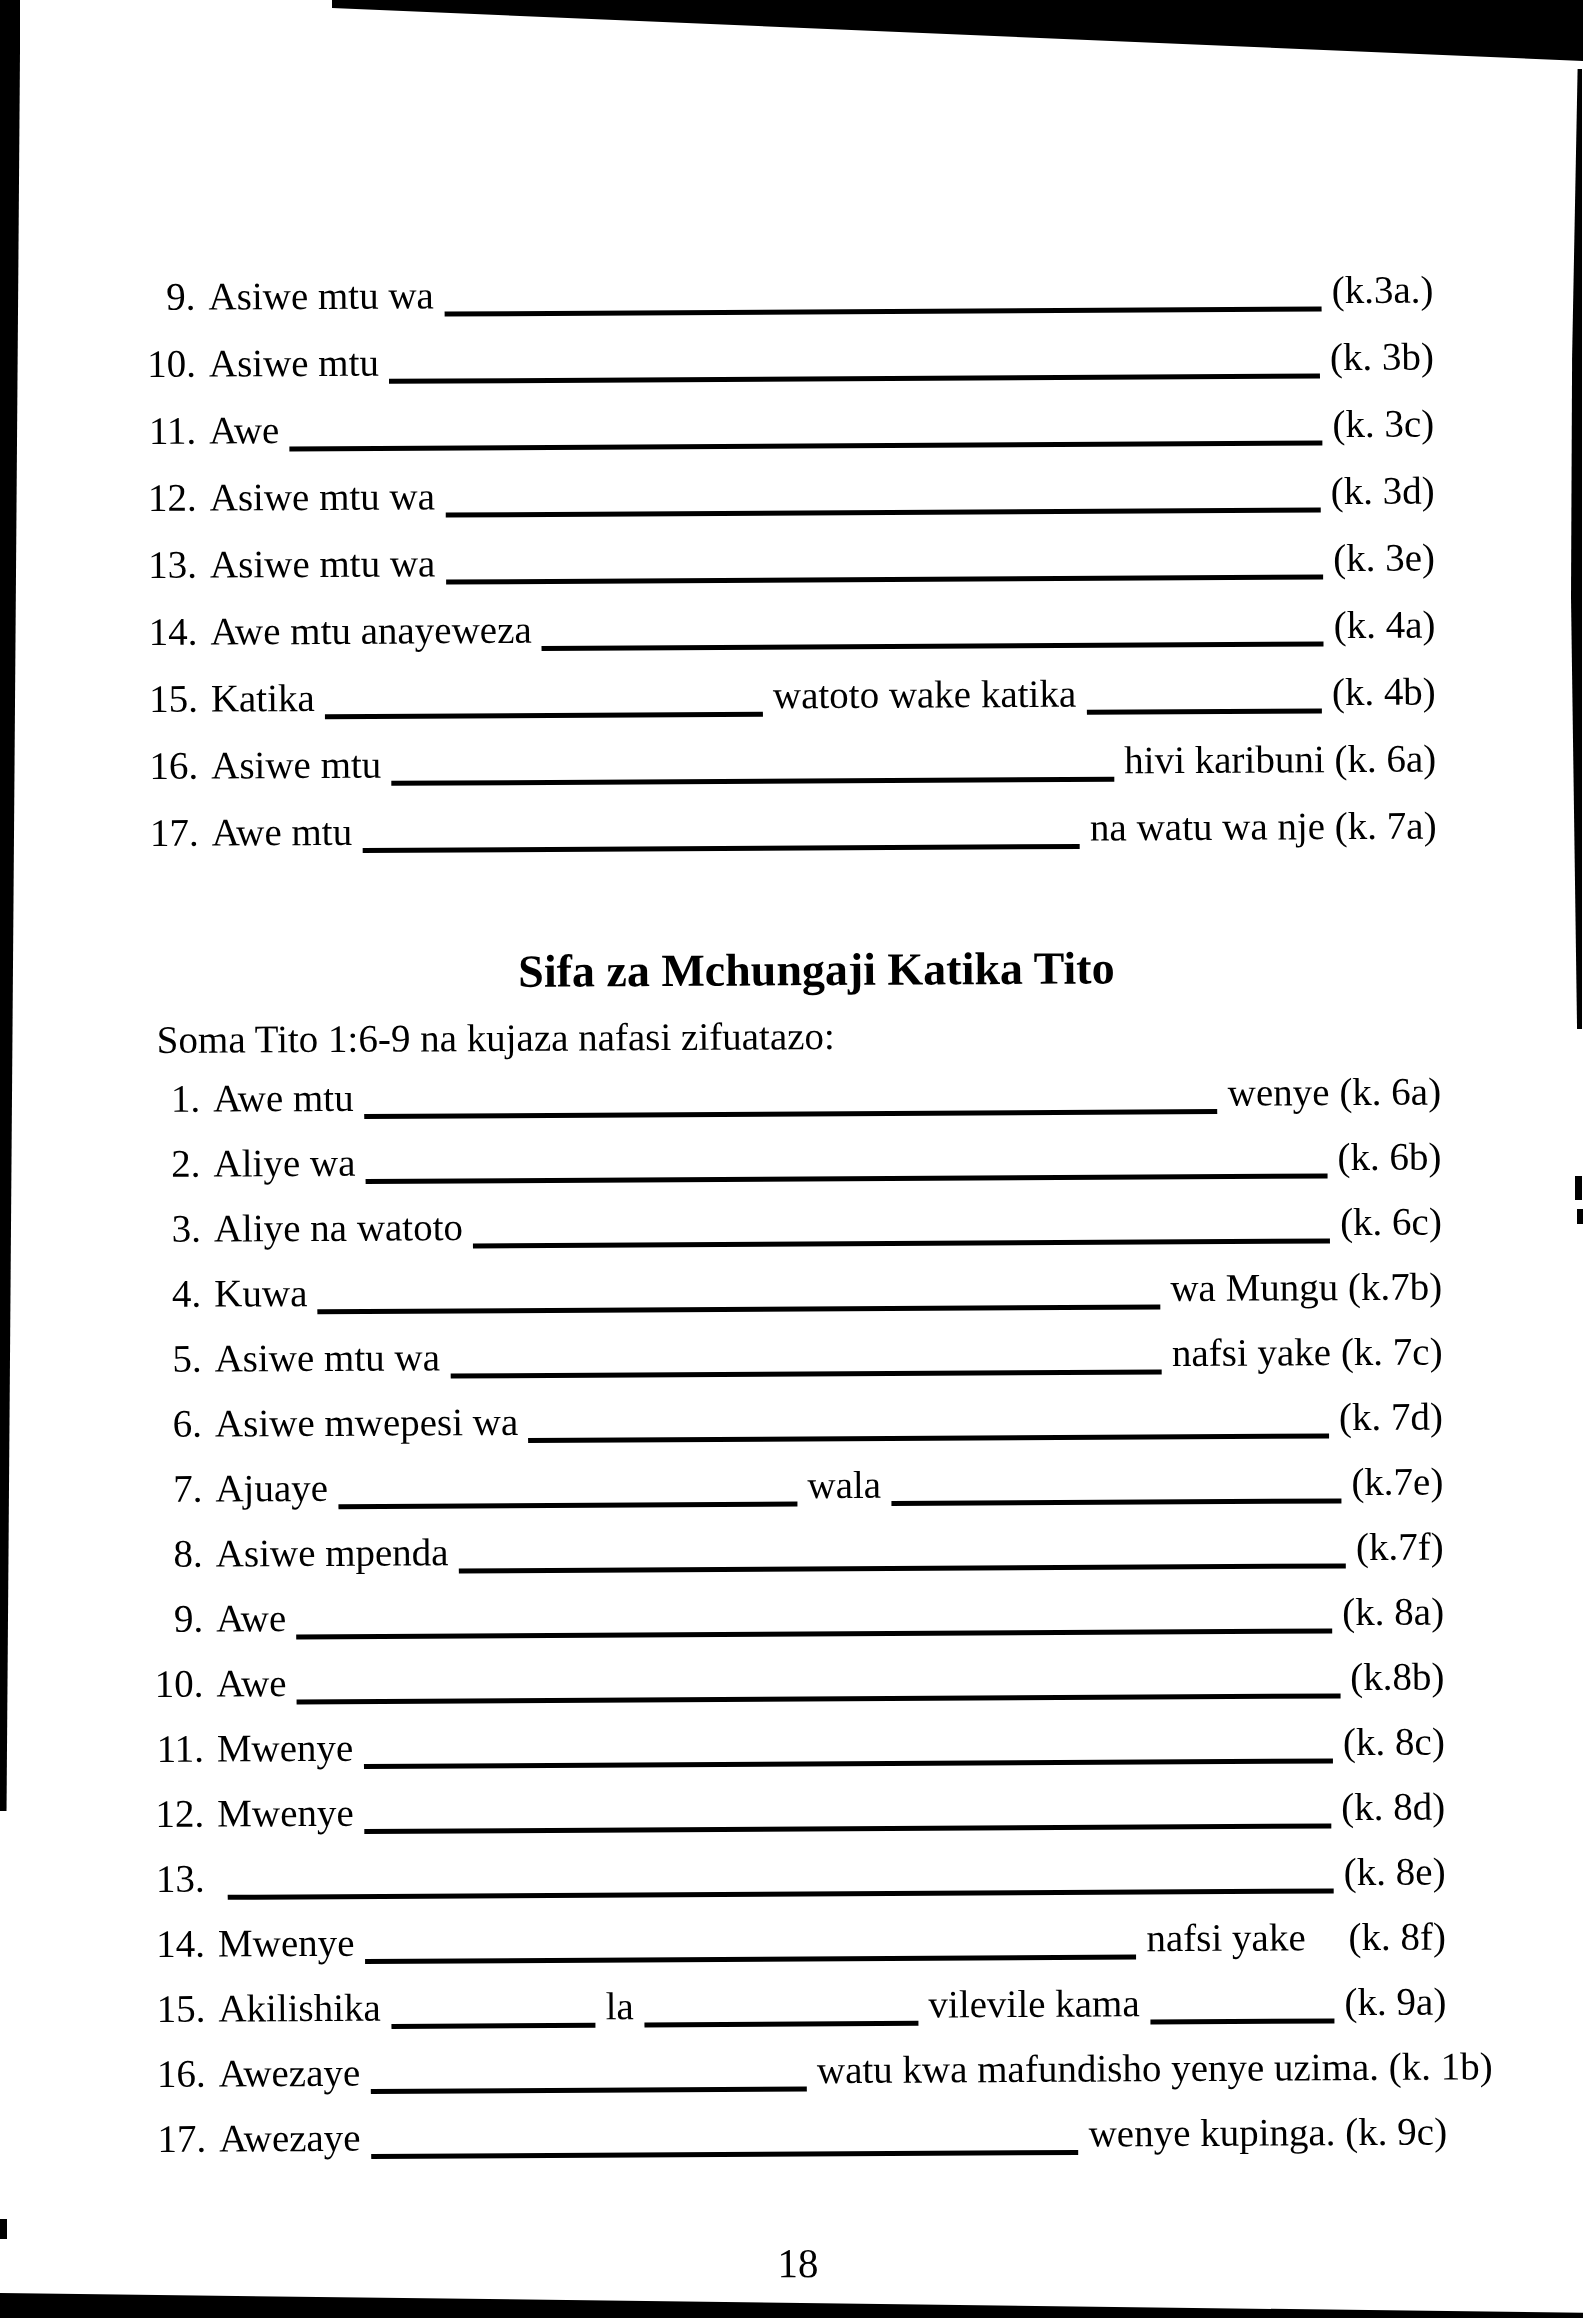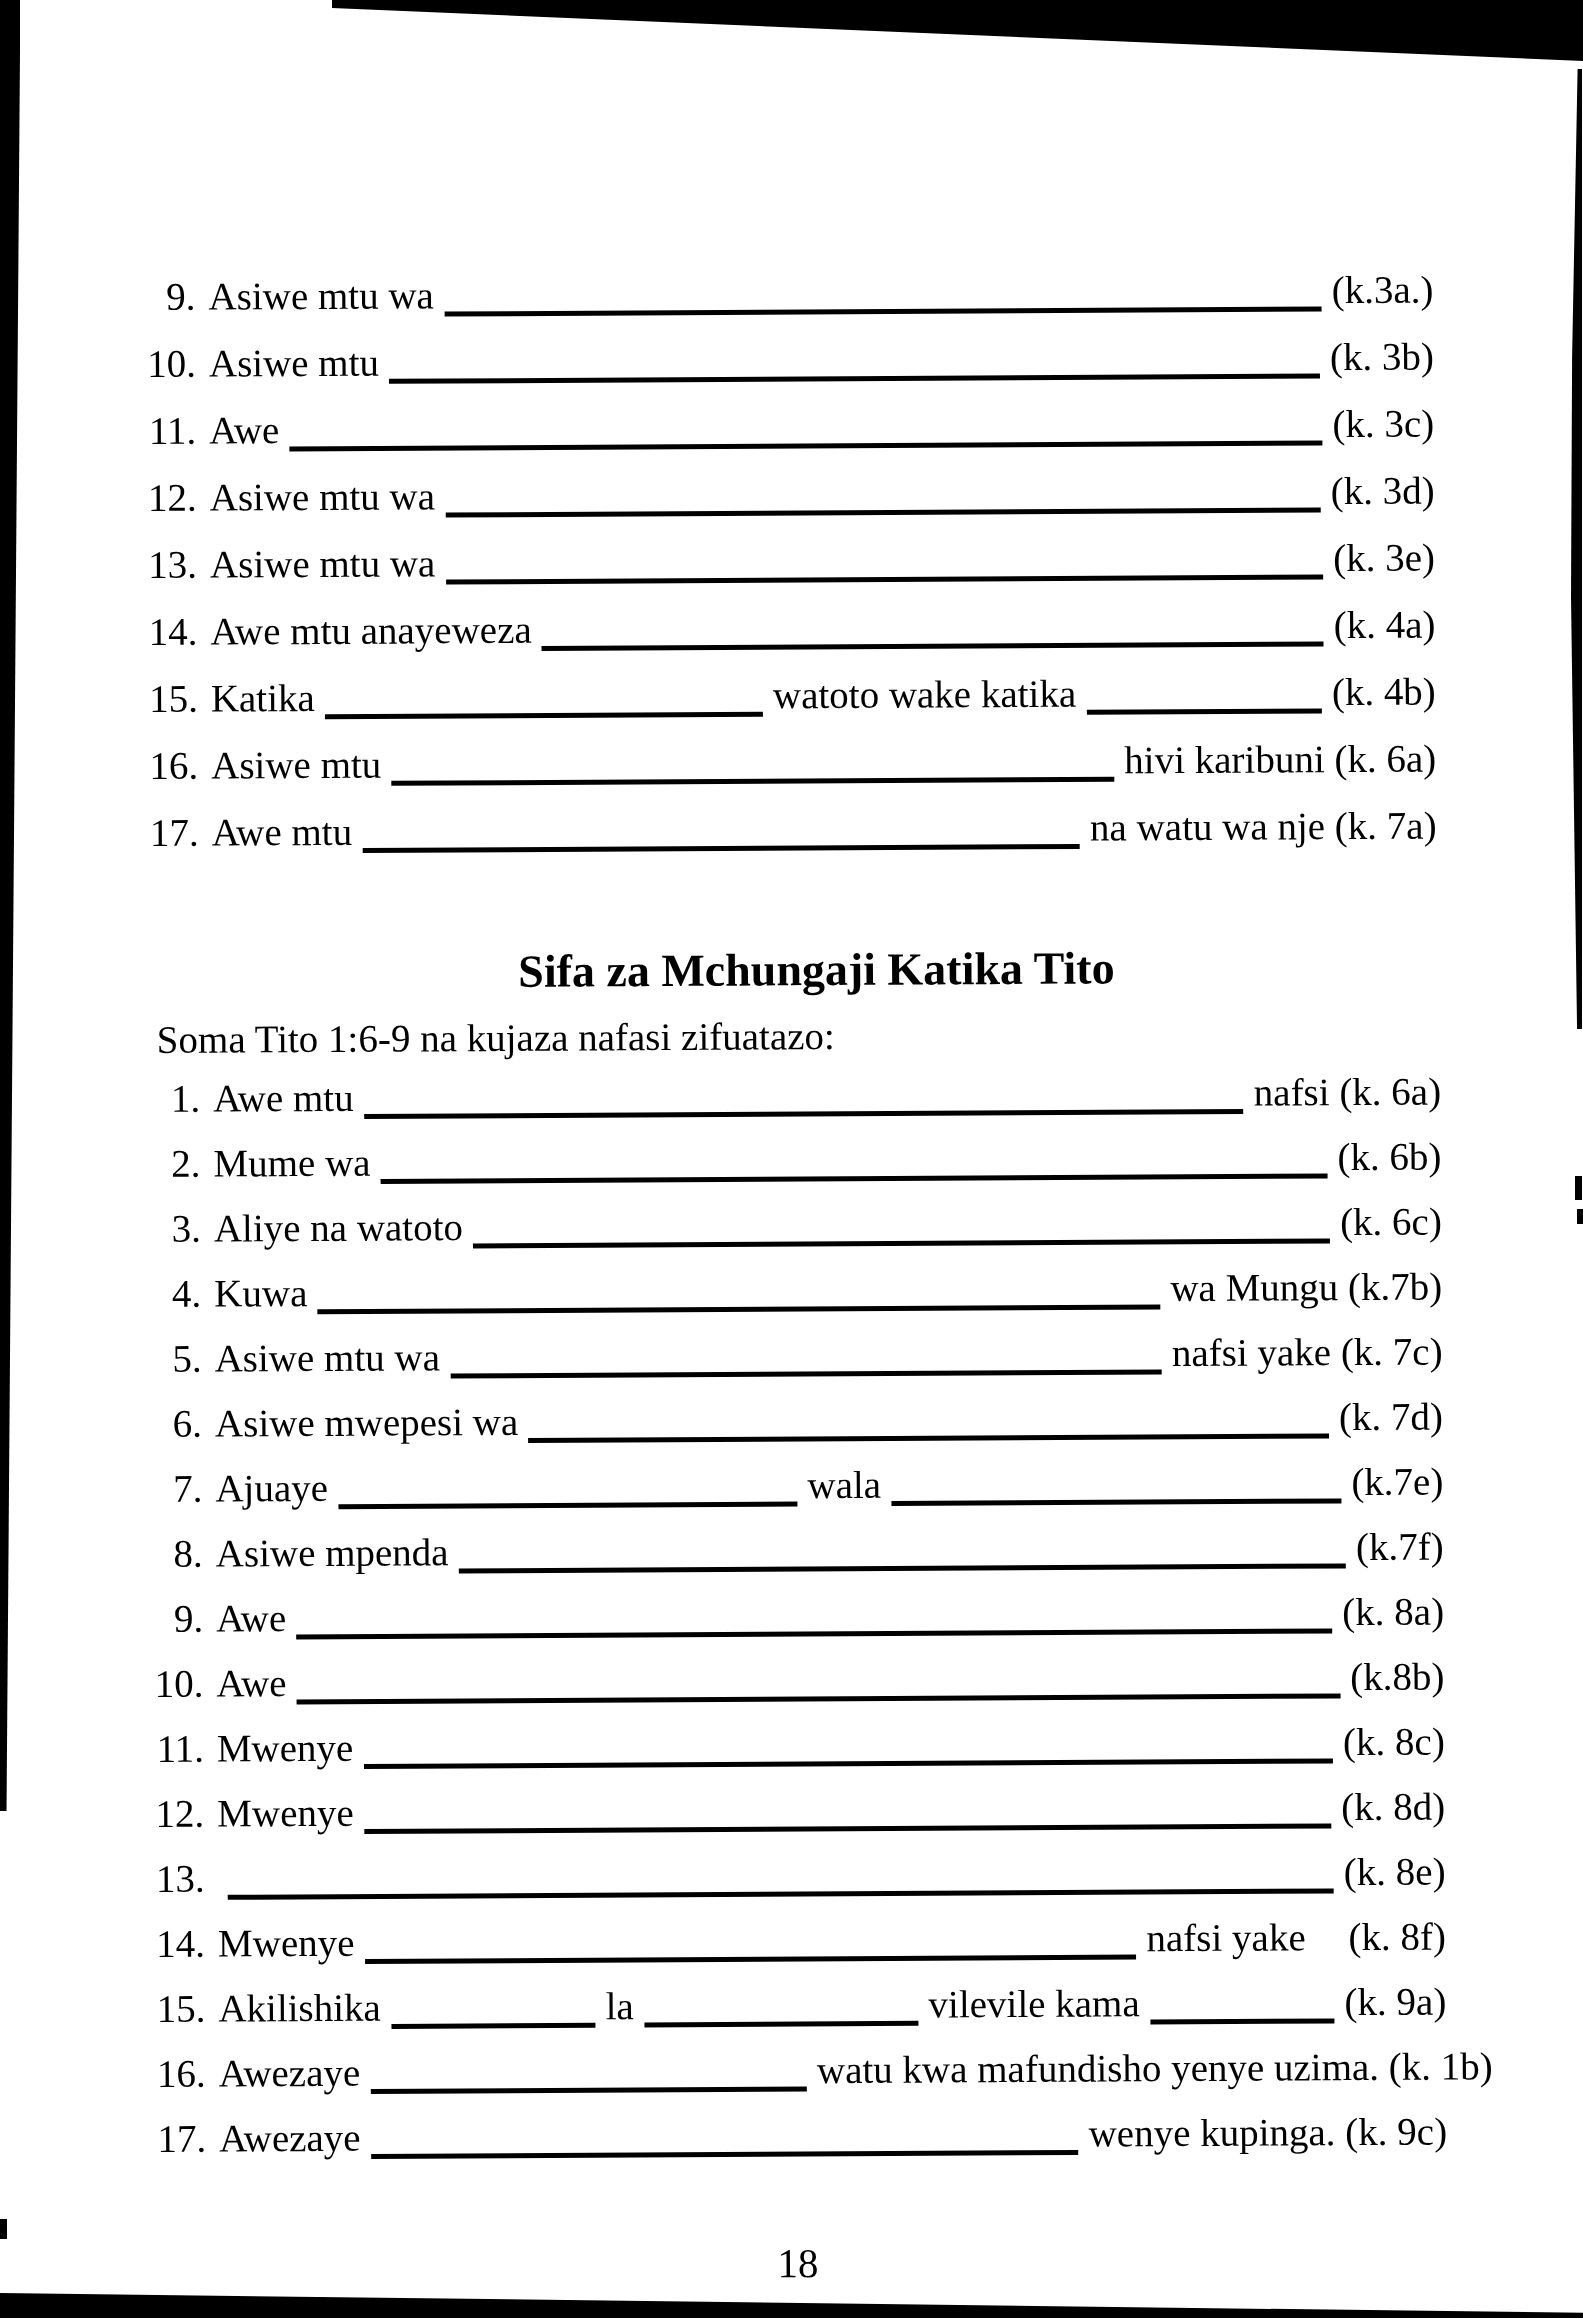--- a/index.html
+++ b/index.html
@@ -113,26 +113,26 @@
       </div>
 
     <div id="title">Sifa za Mchungaji Katika Tito</div>
     <div id="instruction">Soma Tito 1:6-9 na kujaza nafasi zifuatazo:</div>
 
     <div id="listB">
         <div class="row">
           <span class="num">1.</span>
           <span class="txt">Awe mtu</span>
           <span class="blank" style="flex-grow: 930;"></span>
-          <span class="txt">nafsi </span>
+          <span class="txt">wenye </span>
           <span class="ref">(k. 6a)</span>
         </div>
         <div class="row">
           <span class="num">2.</span>
-          <span class="txt">Mume wa</span>
+          <span class="txt">Aliye wa</span>
           <span class="blank" style="flex-grow: 1020;"></span>
           <span class="ref">(k. 6b)</span>
         </div>
         <div class="row">
           <span class="num">3.</span>
           <span class="txt">Aliye na watoto</span>
           <span class="blank" style="flex-grow: 890;"></span>
           <span class="ref">(k. 6c)</span>
         </div>
         <div class="row">

